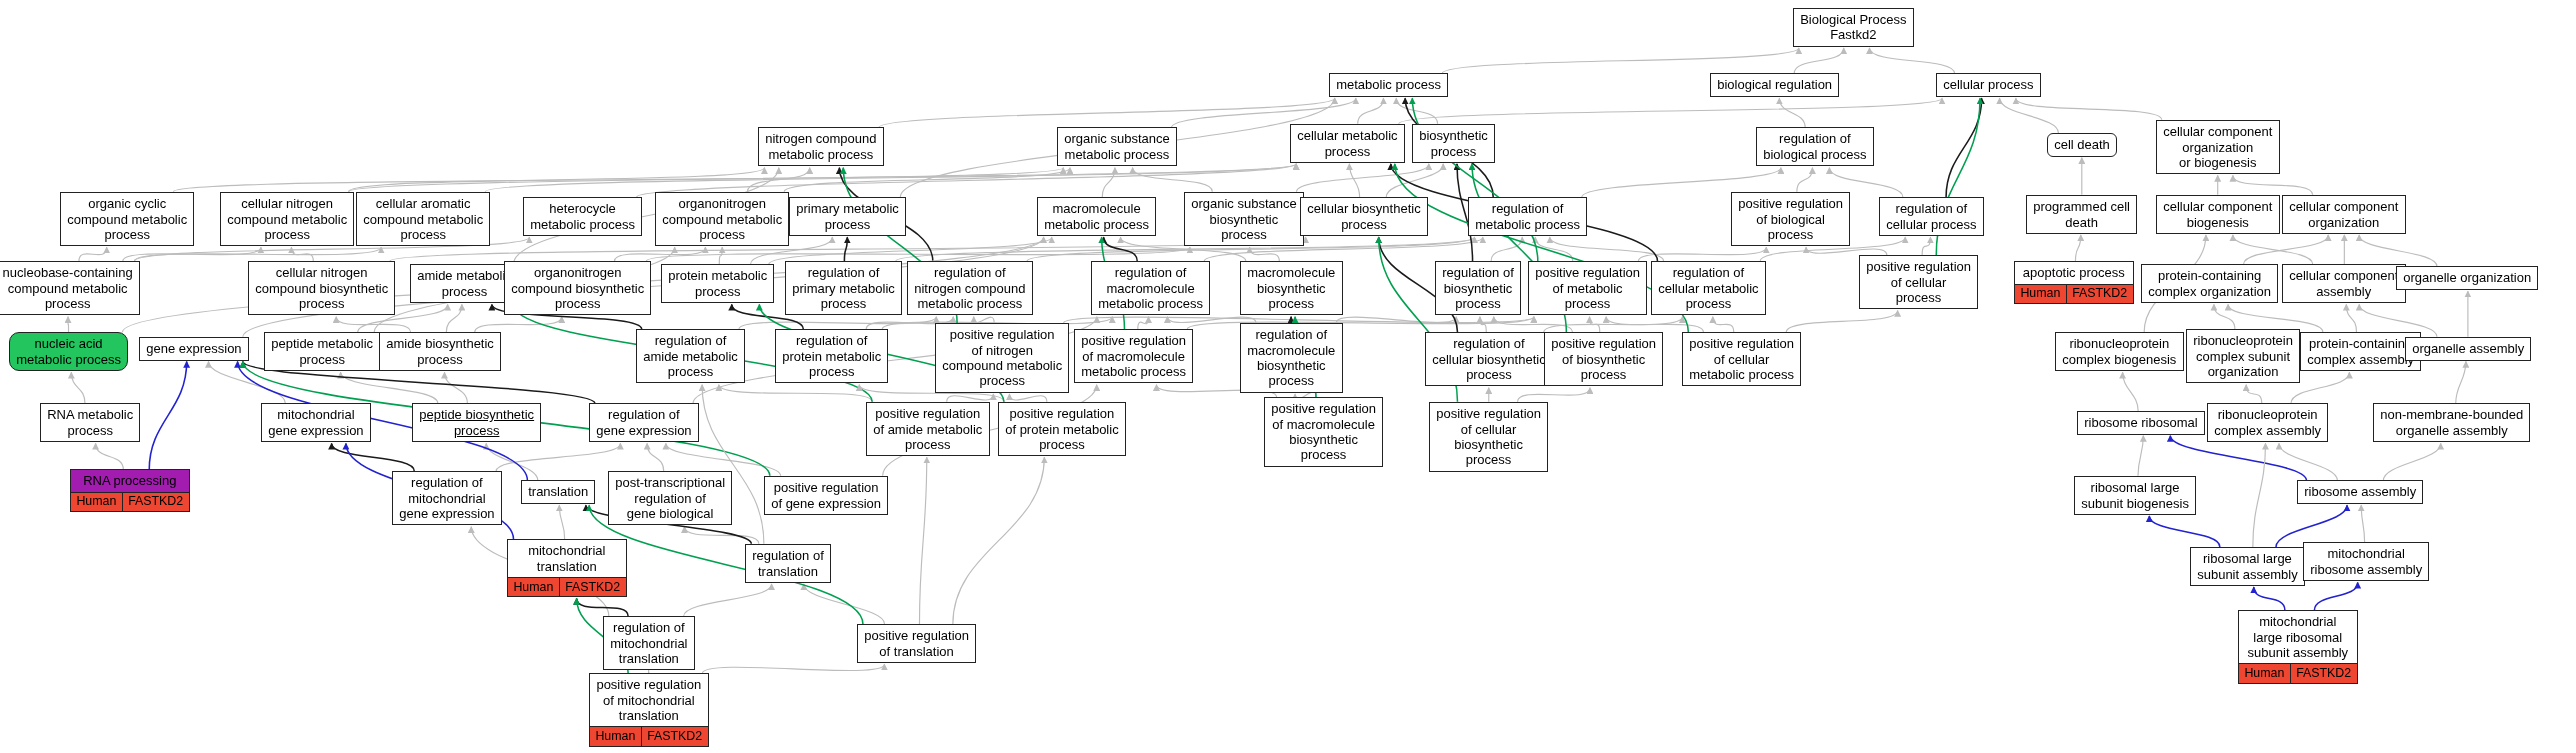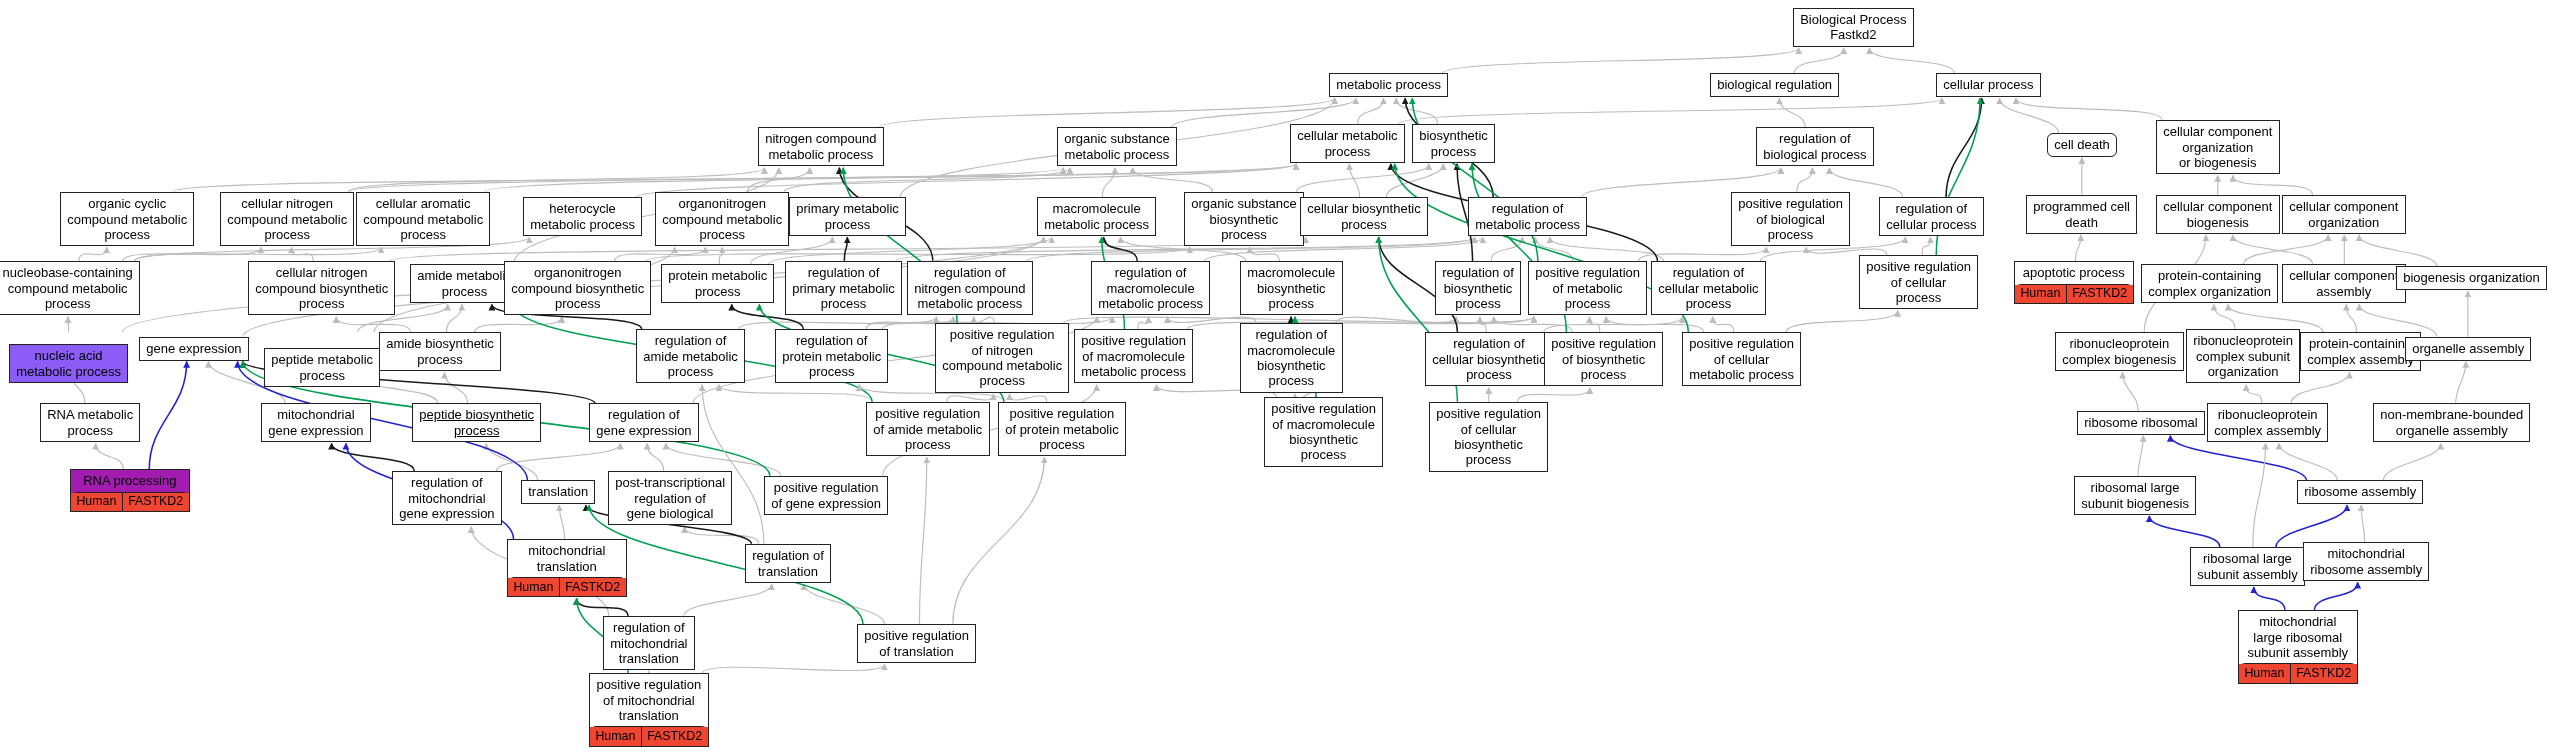--- a/index.html
+++ b/index.html
@@ -8,21 +8,21 @@
   #canvas { position: relative; width: 2576px; height: 754px; background: #ffffff; overflow: hidden; }
   #edge-layer { position: absolute; left: 0; top: 0; width: 2576px; height: 754px; z-index: 1; }
   .edge { fill: none; }
   .node {
     position: absolute; z-index: 2;
     background: #ffffff; border: 0.8px solid #222222;
     text-align: center; color: #000000;
     font-size: 13px; line-height: 15.4px;
   }
   .nlabel { white-space: pre-line; padding: 3.1px 6.2px; }
-  .tagrow { display: flex; border-top: 0.8px solid #222222; border-radius: 6px; }
+  .tagrow { display: flex; border-top: 0.8px solid #222222; }
   .tagcell {
     flex: 1 1 auto; background: var(--tag-fill, #ee4631);
     padding: 1.5px 5.4px; font-size: 12.4px; line-height: 15.4px; color: #000;
     white-space: nowrap;
   }
   .tagcell + .tagcell { border-left: 0.8px solid #222222; }
 </style>
 </head>
 <body>
 
@@ -385,30 +385,30 @@
     </div>
     <div class="node" style="border-color: rgb(34, 34, 34); background: rgb(255, 255, 255); left: 2141px; top: 264px;">
       <div class="nlabel">protein-containing
 complex organization</div>
     </div>
     <div class="node" style="border-color: rgb(34, 34, 34); background: rgb(255, 255, 255); left: 2282px; top: 264px;">
       <div class="nlabel">cellular component
 assembly</div>
     </div>
     <div class="node" style="border-color: rgb(34, 34, 34); background: rgb(255, 255, 255); left: 2396px; top: 266px;">
-      <div class="nlabel">biogenesis organization</div>
-    </div>
-    <div class="node" style="border-color: rgb(34, 34, 34); background: #8b5cf6; left: 9px; top: 344px;">
+      <div class="nlabel">organelle organization</div>
+    </div>
+    <div class="node" style="border-color: rgb(34, 34, 34); background: #22c55e; left: 9px; top: 332px; border-radius: 10px;">
       <div class="nlabel">nucleic acid
 metabolic process</div>
     </div>
     <div class="node" style="border-color: rgb(34, 34, 34); background: rgb(255, 255, 255); left: 139px; top: 337px;">
       <div class="nlabel">gene expression</div>
     </div>
-    <div class="node" style="border-color: rgb(34, 34, 34); background: rgb(255, 255, 255); left: 264px; top: 348px;">
+    <div class="node" style="border-color: rgb(34, 34, 34); background: rgb(255, 255, 255); left: 264px; top: 332px;">
       <div class="nlabel">peptide metabolic
 process</div>
     </div>
     <div class="node" style="border-color: rgb(34, 34, 34); background: rgb(255, 255, 255); left: 379px; top: 332px;">
       <div class="nlabel">amide biosynthetic
 process</div>
     </div>
     <div class="node" style="border-color: rgb(34, 34, 34); background: rgb(255, 255, 255); left: 636px; top: 329px;">
       <div class="nlabel">regulation of
 amide metabolic

